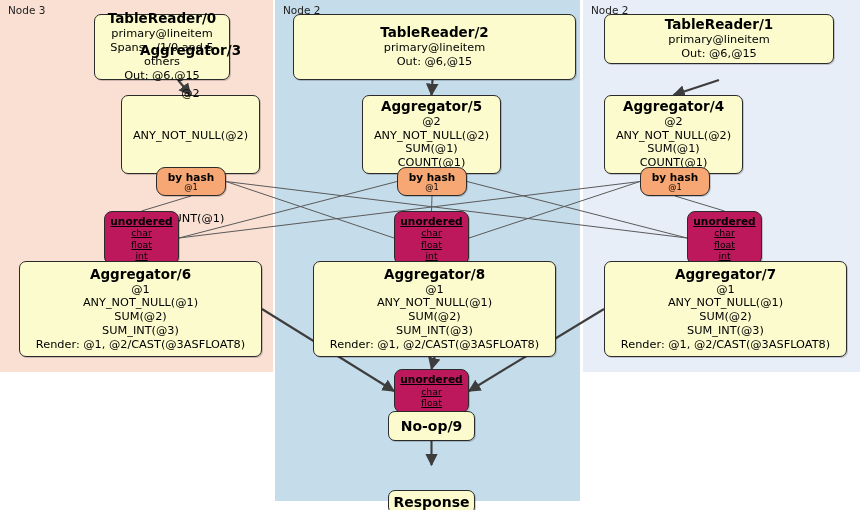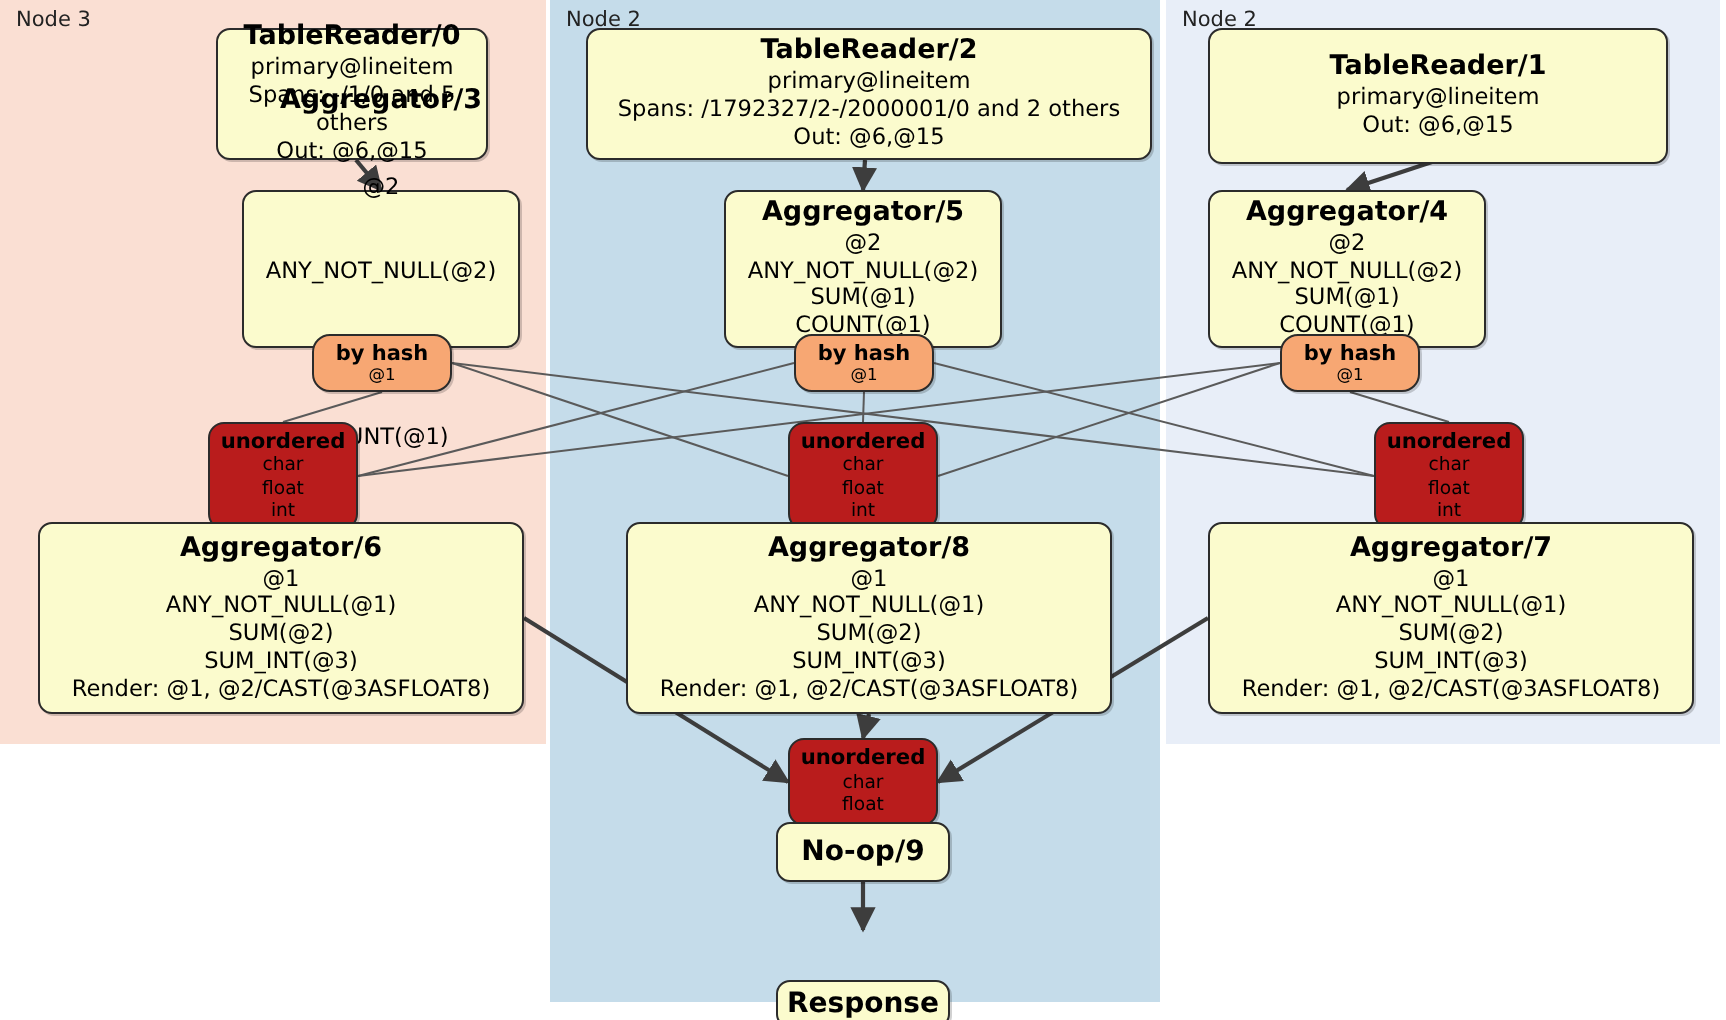--- a/index.html
+++ b/index.html
@@ -10,21 +10,21 @@
   .cluster-label{position:absolute;font-size:10.5px;color:#222;left:8px;top:4px;white-space:nowrap;}
 
   svg.edges{position:absolute;left:0;top:0;width:863px;height:510px;pointer-events:none;}
 
   .node{position:absolute;box-sizing:border-box;text-align:center;
         border:1.4px solid #2b2b2b;border-radius:7px;
         display:flex;flex-direction:column;align-items:center;justify-content:center;
         box-shadow:1px 1px 0 rgba(0,0,0,0.18);}
   .nbox{background:#fbfbcd;}
   .nhash{background:#f7a773;border-radius:9px;}
-  .nunord{background:#b91c1c;border-radius:8px;}
+  .nunord{background:#be185d;border-radius:8px;text-decoration:underline;}
 
   .t-title{font-weight:bold;font-size:13.5px;color:#000;line-height:1.18;}
   .t-sub{font-size:11.3px;color:#000;line-height:1.22;}
   .h-title{font-weight:bold;font-size:10.5px;color:#000;line-height:1.15;}
   .h-sub{font-size:8.3px;color:#000;line-height:1.15;}
   .u-title{font-weight:bold;font-size:10.6px;color:#000;line-height:1.2;}
   .u-sub{font-size:9.3px;color:#000;line-height:1.22;}
   .s-title{font-weight:bold;font-size:14px;color:#000;}
 </style>
 </head>
@@ -62,33 +62,32 @@
         <line x1="640" y1="181.5" x2="469" y2="238" stroke="#5a5a5a" stroke-width="1.0"></line>
         <line x1="675" y1="196" x2="724.5" y2="211" stroke="#5a5a5a" stroke-width="1.0"></line>
         <line x1="262" y1="309" x2="394" y2="391" stroke="#3d3d3d" stroke-width="2.1" marker-end="url(#arrowhead)"></line>
         <line x1="434.5" y1="357" x2="431.5" y2="369" stroke="#3d3d3d" stroke-width="2.1" marker-end="url(#arrowhead)"></line>
         <line x1="604" y1="309" x2="469" y2="391" stroke="#3d3d3d" stroke-width="2.1" marker-end="url(#arrowhead)"></line>
         <line x1="431.5" y1="413" x2="431.5" y2="411" stroke="#5a5a5a" stroke-width="1.0"></line>
         <line x1="431.5" y1="433" x2="431.5" y2="465" stroke="#3d3d3d" stroke-width="2.1" marker-end="url(#arrowhead)"></line>
       </g>
   </svg>
   <div id="nodes">
-      <div class="node nbox" style="left: 108px; top: 14px; width: 136px; height: 66px;">
+      <div class="node nbox" style="left: 94px; top: 14px; width: 136px; height: 66px;">
         <div class="t-title">TableReader/0</div>
         <div class="t-sub">primary@lineitem</div>
         <div class="t-sub">Spans: -/1/0 and 5 others</div>
         <div class="t-sub">Out: @6,@15</div>
       </div>
       <div class="node nbox" style="left: 293px; top: 14px; width: 283px; height: 66px;">
         <div class="t-title">TableReader/2</div>
         <div class="t-sub">primary@lineitem</div>
-        <div class="t-sub">Spans: /1792327/2-/2000001/0 and 2 others</div>
         <div class="t-sub">Out: @6,@15</div>
       </div>
-      <div class="node nbox" style="left: 604px; top: 14px; width: 230px; height: 68px; text-align: center;">
+      <div class="node nbox" style="left: 604px; top: 14px; width: 230px; height: 50px; text-align: center;">
         <div class="t-title">TableReader/1</div>
         <div class="t-sub">primary@lineitem</div>
         <div class="t-sub">Out: @6,@15</div>
       </div>
       <div class="node nbox" style="left: 121px; top: 95px; width: 139px; height: 79px; gap: 28px;">
         <div class="t-title">Aggregator/3</div>
         <div class="t-sub">@2</div>
         <div class="t-sub">ANY_NOT_NULL(@2)</div>
         <div class="t-sub">SUM(@1)</div>
         <div class="t-sub">COUNT(@1)</div>

